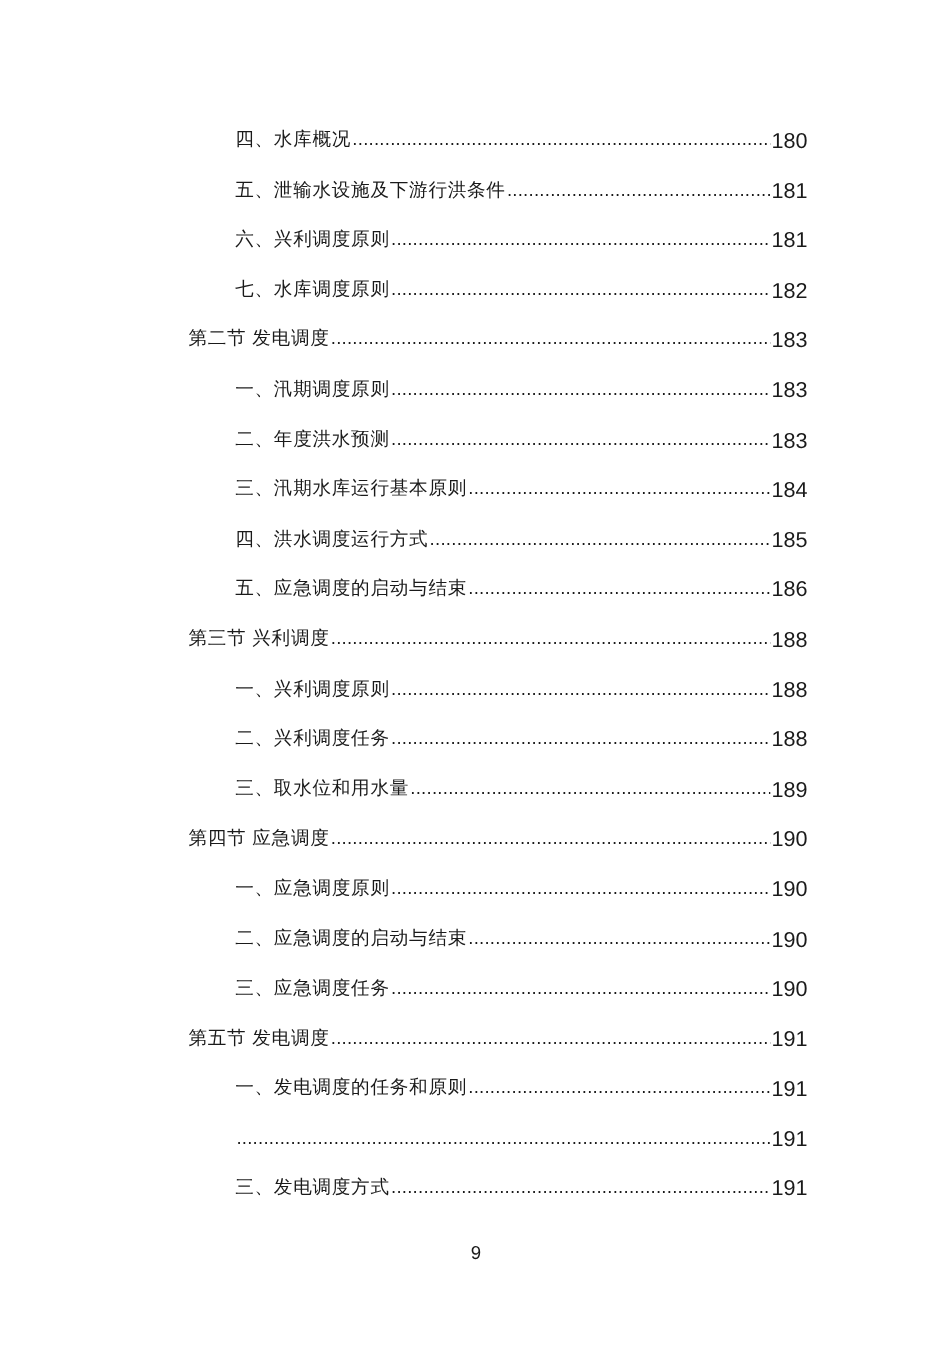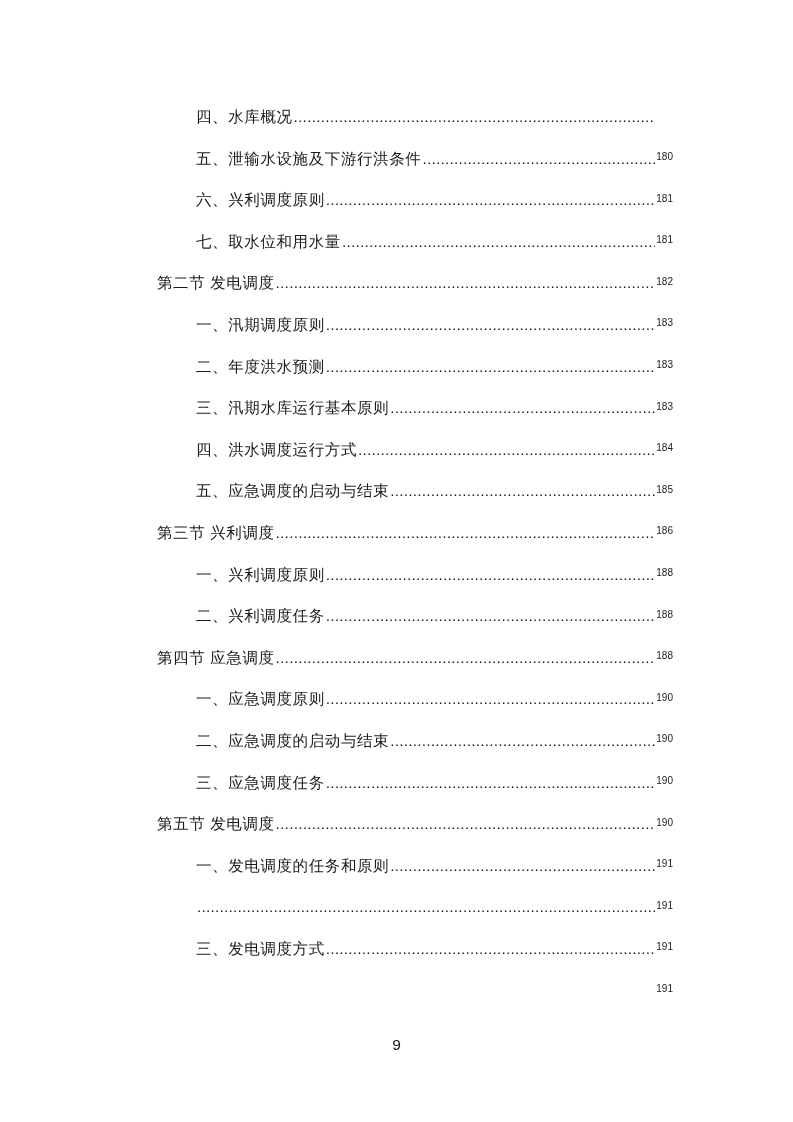--- a/index.html
+++ b/index.html
@@ -42,22 +42,21 @@
     margin: 0 1px;
     color: #1a1a1a;
     letter-spacing: 0.2px;
   }
   .toc-leader::before {
     content: "........................................................................................................................................................................................................";
   }
   .toc-page {
     flex: 0 0 auto;
     text-align: right;
-    font-size: 10px;
-    margin-top: 40px;
+    font-size: 18px;
   }
   .page-number {
     position: absolute;
     top: 1036px;
     left: 0;
     width: 793px;
     text-align: center;
     font-size: 15.5px;
     color: #1a1a1a;
   }
@@ -75,21 +74,21 @@
     <span class="toc-label">五、泄输水设施及下游行洪条件</span>
     <span class="toc-leader"></span>
     <span class="toc-page">181</span>
   </div>
   <div class="toc-row level-2">
     <span class="toc-label">六、兴利调度原则</span>
     <span class="toc-leader"></span>
     <span class="toc-page">181</span>
   </div>
   <div class="toc-row level-2">
-    <span class="toc-label">七、取水位和用水量</span>
+    <span class="toc-label">七、水库调度原则</span>
     <span class="toc-leader"></span>
     <span class="toc-page">182</span>
   </div>
   <div class="toc-row level-1">
     <span class="toc-label">第二节  发电调度</span>
     <span class="toc-leader"></span>
     <span class="toc-page">183</span>
   </div>
   <div class="toc-row level-2">
     <span class="toc-label">一、汛期调度原则</span>
@@ -124,20 +123,25 @@
   <div class="toc-row level-2">
     <span class="toc-label">一、兴利调度原则</span>
     <span class="toc-leader"></span>
     <span class="toc-page">188</span>
   </div>
   <div class="toc-row level-2">
     <span class="toc-label">二、兴利调度任务</span>
     <span class="toc-leader"></span>
     <span class="toc-page">188</span>
   </div>
+  <div class="toc-row level-2">
+    <span class="toc-label">三、取水位和用水量</span>
+    <span class="toc-leader"></span>
+    <span class="toc-page">189</span>
+  </div>
   <div class="toc-row level-1">
     <span class="toc-label">第四节  应急调度</span>
     <span class="toc-leader"></span>
     <span class="toc-page">190</span>
   </div>
   <div class="toc-row level-2">
     <span class="toc-label">一、应急调度原则</span>
     <span class="toc-leader"></span>
     <span class="toc-page">190</span>
   </div>

